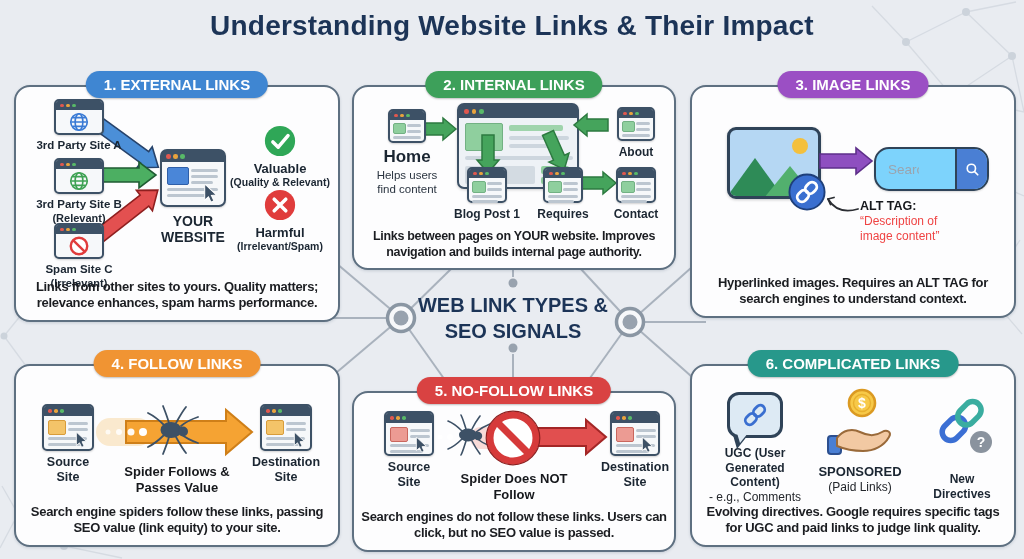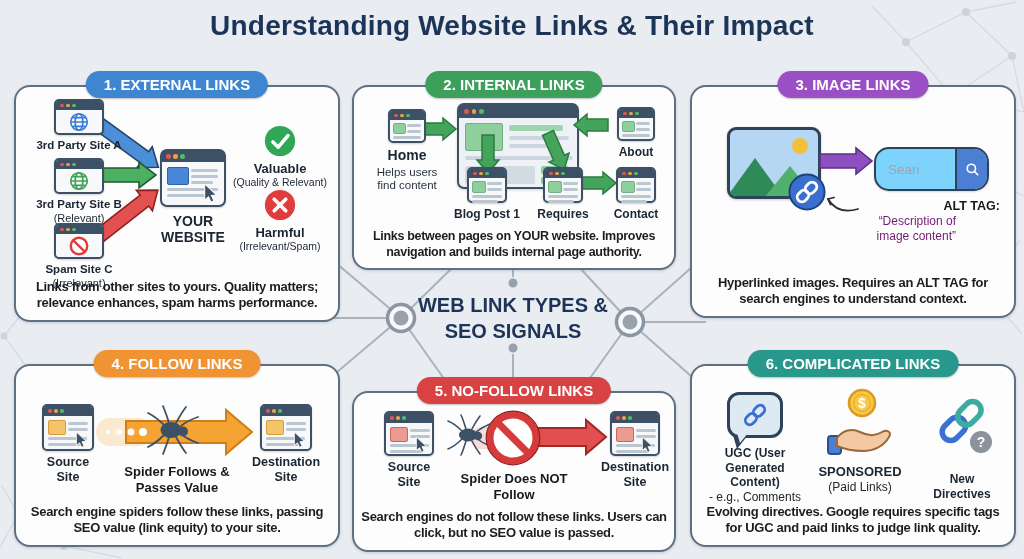--- a/index.html
+++ b/index.html
@@ -84,21 +84,21 @@
   .mb66 .tb{left:5px;top:5px;width:20px;height:16px;}
   .mb66 .ln1{left:29px;top:7px;width:27px;}
   .mb66 .ln2{left:29px;top:13px;width:27px;}
   .mb66 .ln3{left:29px;top:19px;width:22px;}
   .mb66 .ln4{left:5px;top:26px;width:51px;}
   .mb66 .ln5{left:5px;top:32px;width:45px;}
   .mb66 .cursor{position:absolute;right:3px;bottom:2px;}
 
   .item{position:absolute;display:flex;flex-direction:column;align-items:center;}
   .ilabel{font-size:11.5px;font-weight:bold;color:#1b2632;text-align:center;line-height:1.18;margin-top:4px;}
-  .isub{font-size:11px;font-weight:normal;color:#1b2632;line-height:1.15;}
+  .isub{font-size:11px;font-weight:bold;color:#1b2632;line-height:1.15;}
   .inote{font-size:11.5px;font-weight:normal;color:#2a3440;text-align:center;line-height:1.2;margin-top:2px;}
 
   .arrlayer{position:absolute;left:0;top:0;pointer-events:none;}
 
   
   .central-browser{position:absolute;left:103px;top:16px;width:122px;height:86px;
     border:2.5px solid #3d5166;border-radius:7px;background:#eef2f6;box-sizing:border-box;
     box-shadow:0 1px 3px rgba(0,0,0,.18);}
   .cb-bar{height:13px;background:#3d5166;display:flex;align-items:center;gap:3px;padding-left:5px;border-radius:3px 3px 0 0;}
   .cb-bar i{width:4.5px;height:4.5px;border-radius:50%;display:block;}
@@ -115,23 +115,23 @@
     clip-path:polygon(50% 0,0 100%,100% 100%);}
   .link-badge{position:absolute;left:96px;top:86px;width:38px;height:38px;z-index:3;}
   .searchbar{position:absolute;left:182px;top:60px;width:115px;height:44px;border:2.5px solid #2f4358;
     border-radius:15px;background:#7dd3fc;display:flex;overflow:hidden;box-sizing:border-box;
     box-shadow:0 1px 2px rgba(0,0,0,.15);gap:36px;}
   .search-field{flex:1;border:0;outline:0;background:transparent;padding:0 0 0 12px;
     font-size:13.5px;color:#55606b;font-family:inherit;min-width:0;}
   .search-field::placeholder{color:#9aa4ae;}
   .search-btn{width:30px;background:#4a7fd4;border-left:2px solid #2f4358;
     display:flex;align-items:center;justify-content:center;}
-  .alt-annot{position:absolute;left:168px;top:112px;width:140px;text-align:right;}
+  .alt-annot{position:absolute;left:168px;top:112px;width:140px;text-align:left;}
   .alt-label{font-size:12.5px;font-weight:bold;color:#16181c;}
-  .alt-value{font-size:12px;color:#701a75;line-height:1.28;margin-top:1px;width:96px;}
+  .alt-value{font-size:12px;color:#ef4444;line-height:1.28;margin-top:1px;width:96px;}
 
   .midlabel{position:absolute;text-align:center;font-size:13px;font-weight:bold;color:#16181c;line-height:1.25;}
 
   
   .bubble{position:relative;width:56px;height:46px;background:#ddeaf4;border:3px solid #2f4358;border-radius:12px;
     display:flex;align-items:center;justify-content:center;box-sizing:border-box;}
   .bubble::before{content:"";position:absolute;left:3px;bottom:-14px;width:0;height:0;
     border-left:4px solid transparent;border-right:11px solid transparent;border-top:14px solid #2f4358;}
   .bubble::after{content:"";position:absolute;left:7px;bottom:-8px;width:0;height:0;
     border-left:3px solid transparent;border-right:8px solid transparent;border-top:10px solid #ddeaf4;}
@@ -346,21 +346,21 @@
           <i class="do"></i>
           <i class="dg"></i>
         </div>
       <div class="mb-body">
           <div class="tb tb-green"></div>
           <i class="ln ln1"></i>
           <i class="ln ln2"></i>
           <i class="ln ln3"></i>
         </div>
     </div>
-    <div class="ilabel" style="font-size:14px;">Home</div>
+    <div class="ilabel" style="font-size:17px;">Home</div>
     <div class="inote">Helps users find content</div>
   </div>
 
   <div class="item" style="left:100px;top:80px;width:66px;z-index:2;">
     <div class="mb mb40">
       <div class="mb-bar">
           <i class="dr"></i>
           <i class="do"></i>
           <i class="dg"></i>
         </div>

